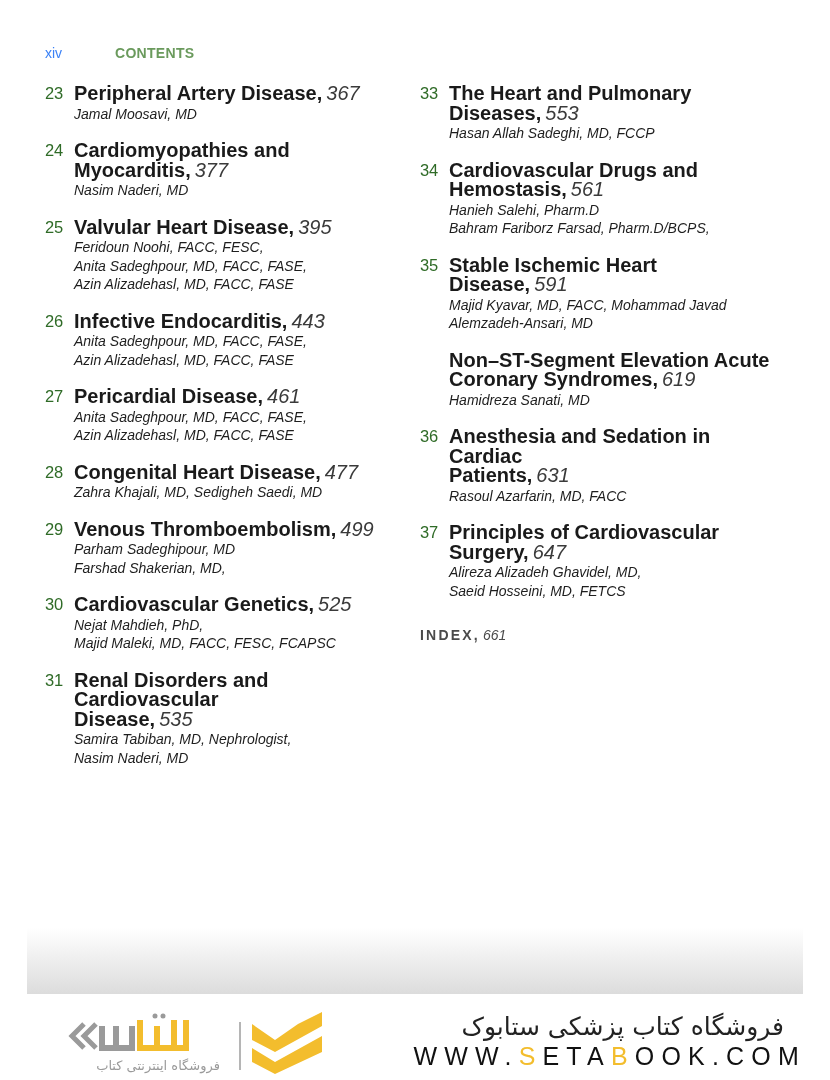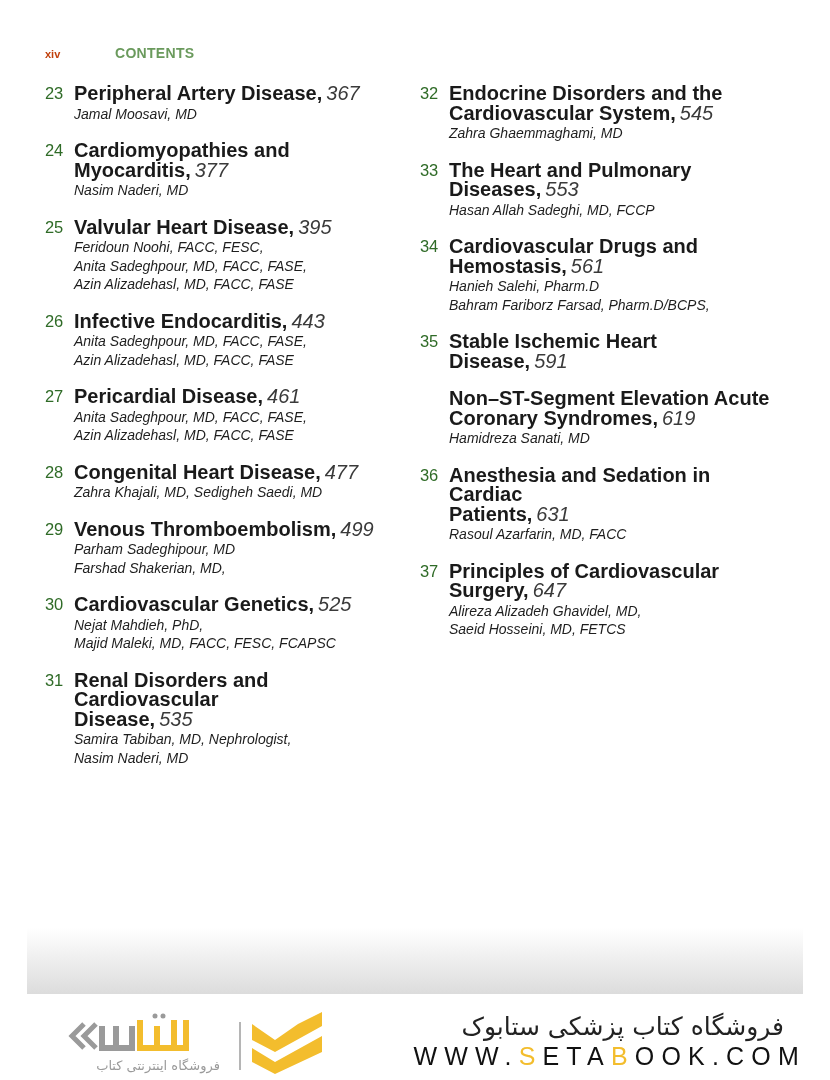--- a/index.html
+++ b/index.html
@@ -1,20 +1,20 @@
 <!DOCTYPE html>
 <html><head>
 <meta charset="utf-8">
 <style>
   * { box-sizing: border-box; margin: 0; padding: 0; }
   html, body { width: 830px; height: 1080px; background: #ffffff; overflow: hidden; }
   body { position: relative; font-family: "Liberation Sans", "DejaVu Sans", sans-serif; color: #1a1a1a; }
 
   .page-header { position: absolute; top: 45px; left: 45px; height: 18px; display: flex; align-items: baseline; }
-  .folio { font-weight: bold; font-size: 11px; color: #c2410c; width: 70px; }
+  .folio { font-weight: normal; font-size: 14px; color: #3b82f6; width: 70px; }
   .running-head { font-weight: bold; font-size: 14px; color: #6a9a5c; letter-spacing: 0.3px; }
 
   .column { position: absolute; top: 84px; width: 360px; }
   .col-left { left: 45px; }
   .col-right { left: 420px; }
 
   .entry { display: flex; margin-bottom: 18px; }
   .chap-num { width: 29px; flex: 0 0 29px; font-size: 16.5px; line-height: 19.5px; color: #2f6b27; font-weight: normal; letter-spacing: -0.3px; }
   .entry-body { flex: 1; }
   .chap-title { font-size: 20px; line-height: 19.5px; font-weight: bold; color: #1a1a1a; }
@@ -129,30 +129,20 @@
         <div class="chap-title"><span>Disease,</span><span class="chap-page">535</span></div>
         <div class="authors">
           <div class="author-line">Samira Tabiban, MD, Nephrologist,</div>
           <div class="author-line">Nasim Naderi, MD</div>
         </div>
       </div>
     </div>
   </div>
 <div class="column col-right" id="col-right">
     <div class="entry">
-      <div class="chap-num">32</div>
-      <div class="entry-body">
-        <div class="chap-title"><span>Endocrine Disorders and the</span></div>
-        <div class="chap-title"><span>Cardiovascular System,</span><span class="chap-page">545</span></div>
-        <div class="authors">
-          <div class="author-line">Zahra Ghaemmaghami, MD</div>
-        </div>
-      </div>
-    </div>
-    <div class="entry">
       <div class="chap-num">33</div>
       <div class="entry-body">
         <div class="chap-title"><span>The Heart and Pulmonary</span></div>
         <div class="chap-title"><span>Diseases,</span><span class="chap-page">553</span></div>
         <div class="authors">
           <div class="author-line">Hasan Allah Sadeghi, MD, FCCP</div>
         </div>
       </div>
     </div>
     <div class="entry">
@@ -163,20 +153,24 @@
         <div class="authors">
           <div class="author-line">Hanieh Salehi, Pharm.D</div>
           <div class="author-line">Bahram Fariborz Farsad, Pharm.D/BCPS,</div>
         </div>
       </div>
     </div>
     <div class="entry">
       <div class="chap-num">35</div>
       <div class="entry-body">
         <div class="chap-title"><span>Stable Ischemic Heart Disease,</span><span class="chap-page">591</span></div>
+        <div class="authors">
+          <div class="author-line">Majid Kyavar, MD, FACC, Mohammad Javad</div>
+          <div class="author-line">Alemzadeh-Ansari, MD</div>
+        </div>
       </div>
     </div>
     <div class="entry">
       <div class="chap-num"></div>
       <div class="entry-body">
         <div class="chap-title"><span>Non–ST-Segment Elevation Acute</span></div>
         <div class="chap-title"><span>Coronary Syndromes,</span><span class="chap-page">619</span></div>
         <div class="authors">
           <div class="author-line">Hamidreza Sanati, MD</div>
         </div>
@@ -196,20 +190,21 @@
       <div class="chap-num">37</div>
       <div class="entry-body">
         <div class="chap-title"><span>Principles of Cardiovascular</span></div>
         <div class="chap-title"><span>Surgery,</span><span class="chap-page">647</span></div>
         <div class="authors">
           <div class="author-line">Alireza Alizadeh Ghavidel, MD,</div>
           <div class="author-line">Saeid Hosseini, MD, FETCS</div>
         </div>
       </div>
     </div>
+    <div class="index-entry"><span class="index-label">INDEX,</span><span class="index-page">661</span></div>
   </div>
 
 <div class="shadow-band"></div>
 
 <div class="footer"></div>
 
 <svg class="logo" viewBox="0 0 265 62" xmlns="http://www.w3.org/2000/svg">
   <g fill="none" stroke="#9a9a9a" stroke-width="5" stroke-linejoin="miter">
     <polyline points="22,12 10,24 22,36"></polyline>
     <polyline points="34,12 22,24 34,36"></polyline>

